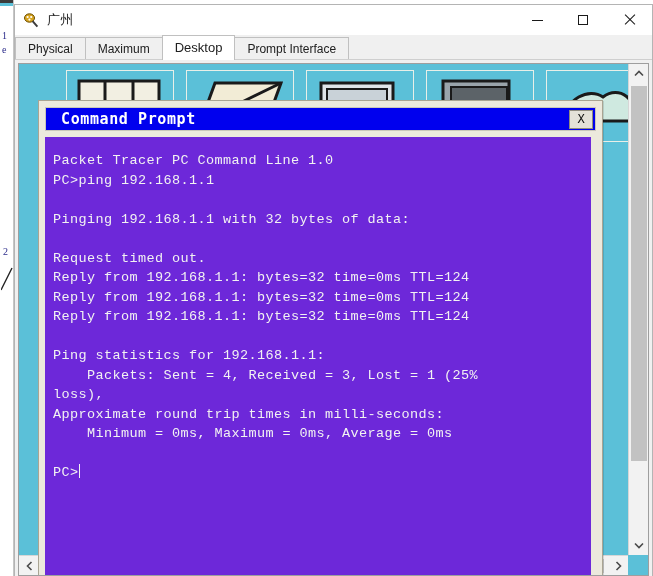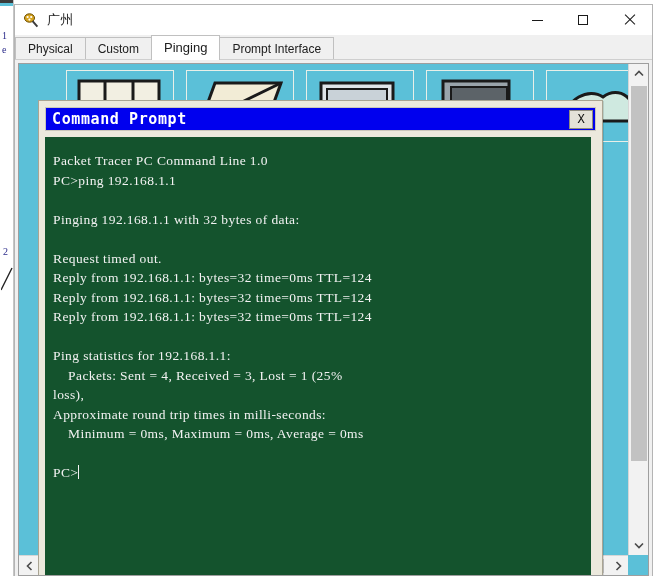--- a/index.html
+++ b/index.html
@@ -241,20 +241,21 @@
     align-items: center;
     padding: 0 2px 0 6px;
   }
   #cmd-title-text {
     color: #ffffff;
     font-family: "DejaVu Sans Mono", "Liberation Mono", monospace;
     font-size: 15px;
     font-weight: bold;
     letter-spacing: .6px;
     white-space: nowrap;
+    margin-left: 9px;
   }
   #cmd-close-btn {
     margin-left: auto;
     width: 24px;
     height: 19px;
     background: #e3e1d8;
     border: 1px solid #8f8c80;
     box-sizing: border-box;
     display: flex;
     align-items: center;
@@ -265,23 +266,23 @@
     line-height: 1;
   }
   #cmd-body-wrap {
     flex: 1;
     margin-top: 6px;
     padding: 0 5px 5px 0;
     display: flex;
   }
   #cmd-console {
     flex: 1;
-    background: #14532d;
+    background: #6d28d9;
     color: #f2f2f2;
-    font-family: Liberation Serif, serif;
+    font-family: Liberation Mono, monospace;
     font-size: 13.5px;
     line-height: 19.5px;
     padding: 14px 8px 8px 8px;
     box-sizing: border-box;
     white-space: pre;
     overflow: hidden;
     letter-spacing: .4px;
   }
   #cmd-console .line { min-height: 19.5px; }
   .caret {
@@ -393,24 +394,24 @@
         <span class="glyph-close"></span>
       </div>
     </div>
   </div>
 
   <div id="tabstrip">
     <div class="tab">
       <span>Physical</span>
     </div>
     <div class="tab">
-      <span>Custom</span>
+      <span>Maximum</span>
     </div>
     <div class="tab active">
-      <span>Pinging</span>
+      <span>Desktop</span>
     </div>
     <div class="tab">
       <span>Prompt Interface</span>
     </div>
   </div>
 
   <div id="client">
     <div id="desktop-pane">
 
       <div id="desktop-scroll">

